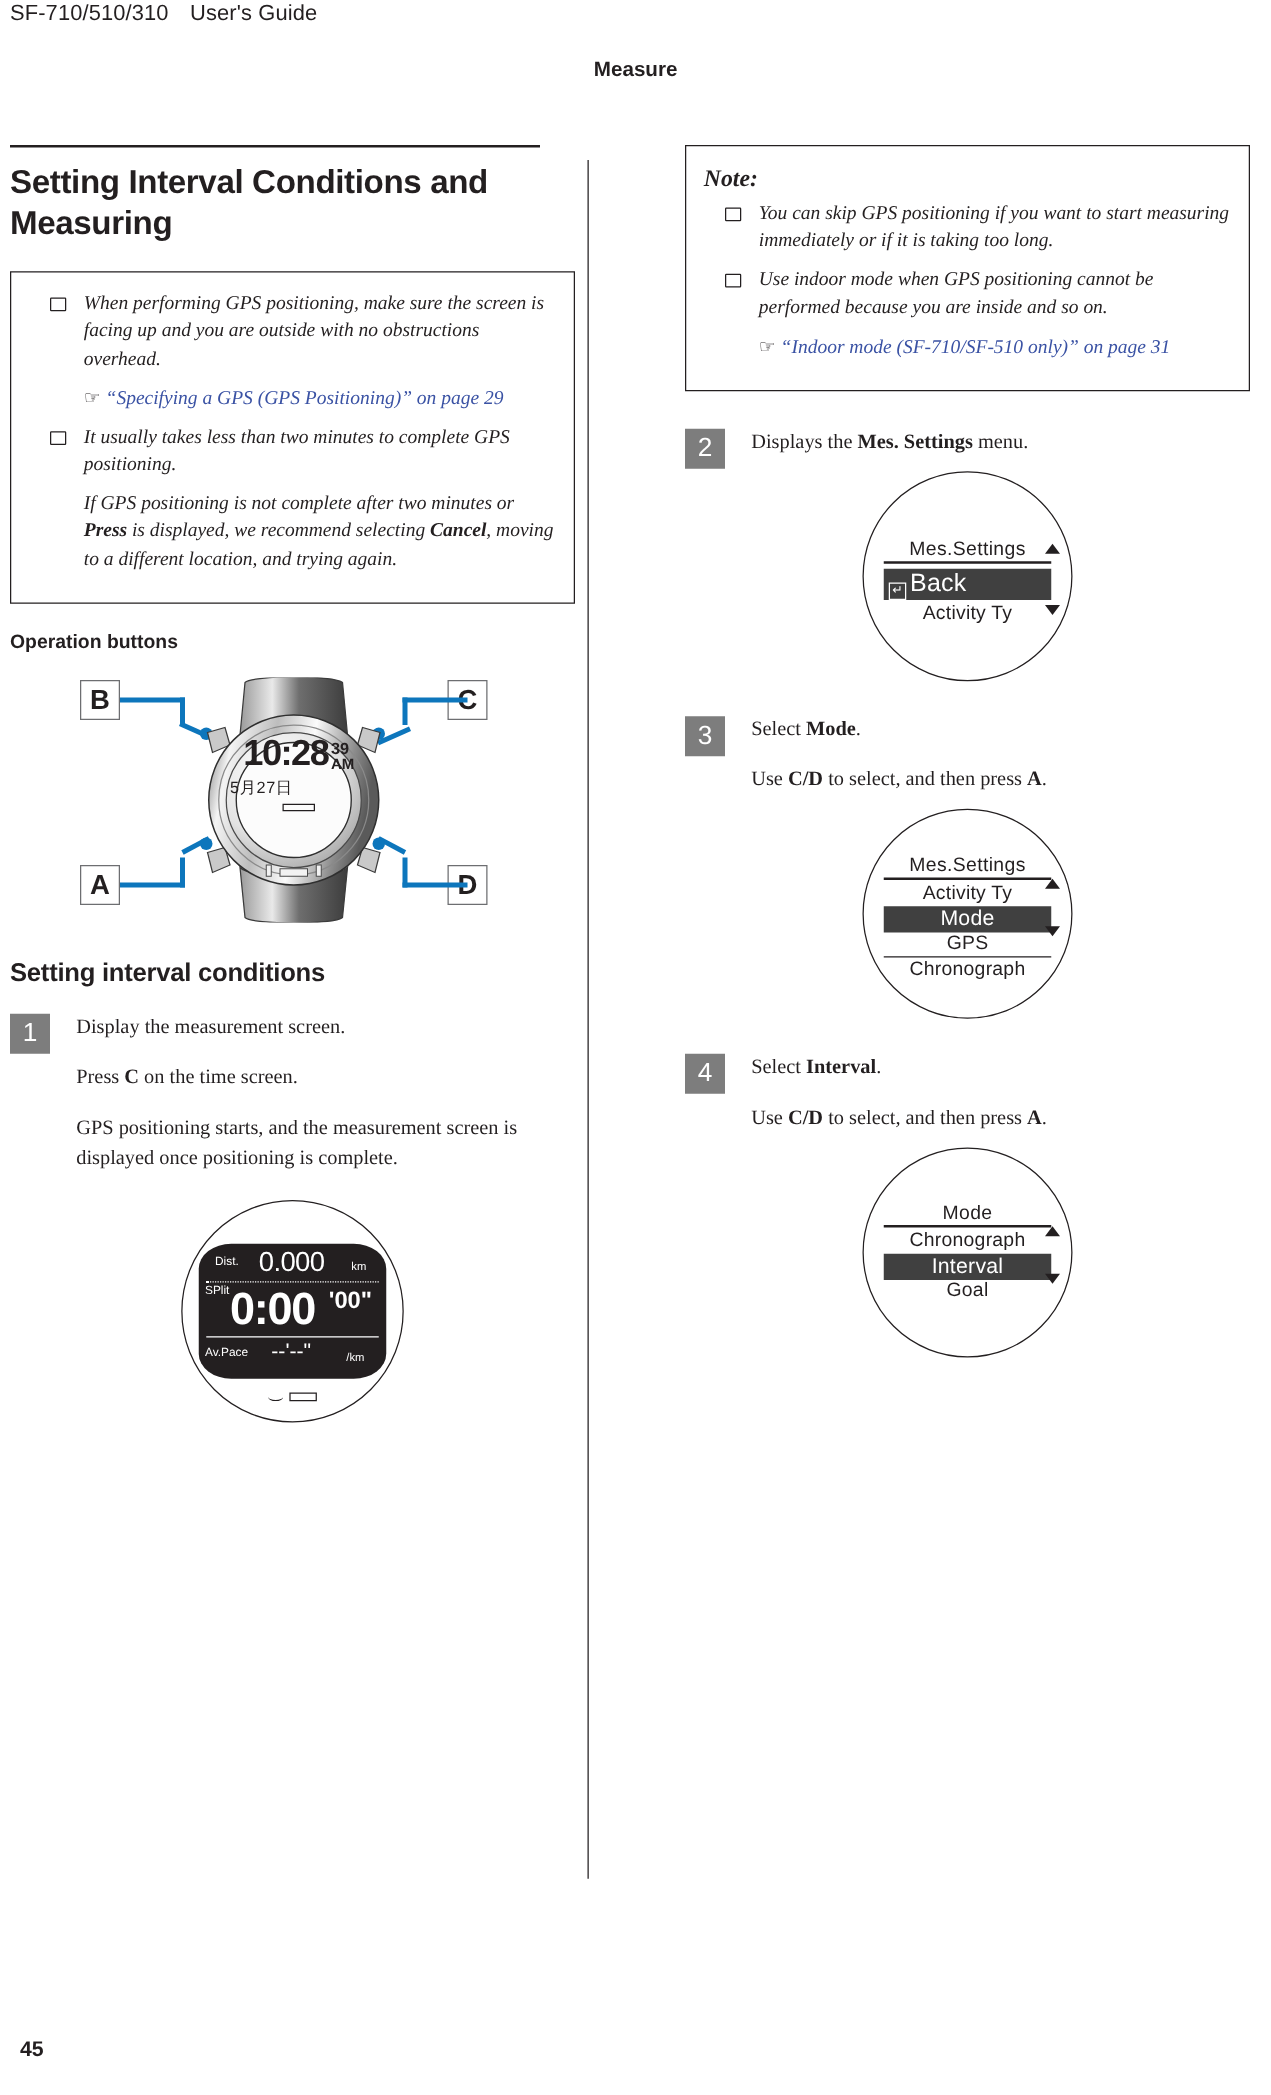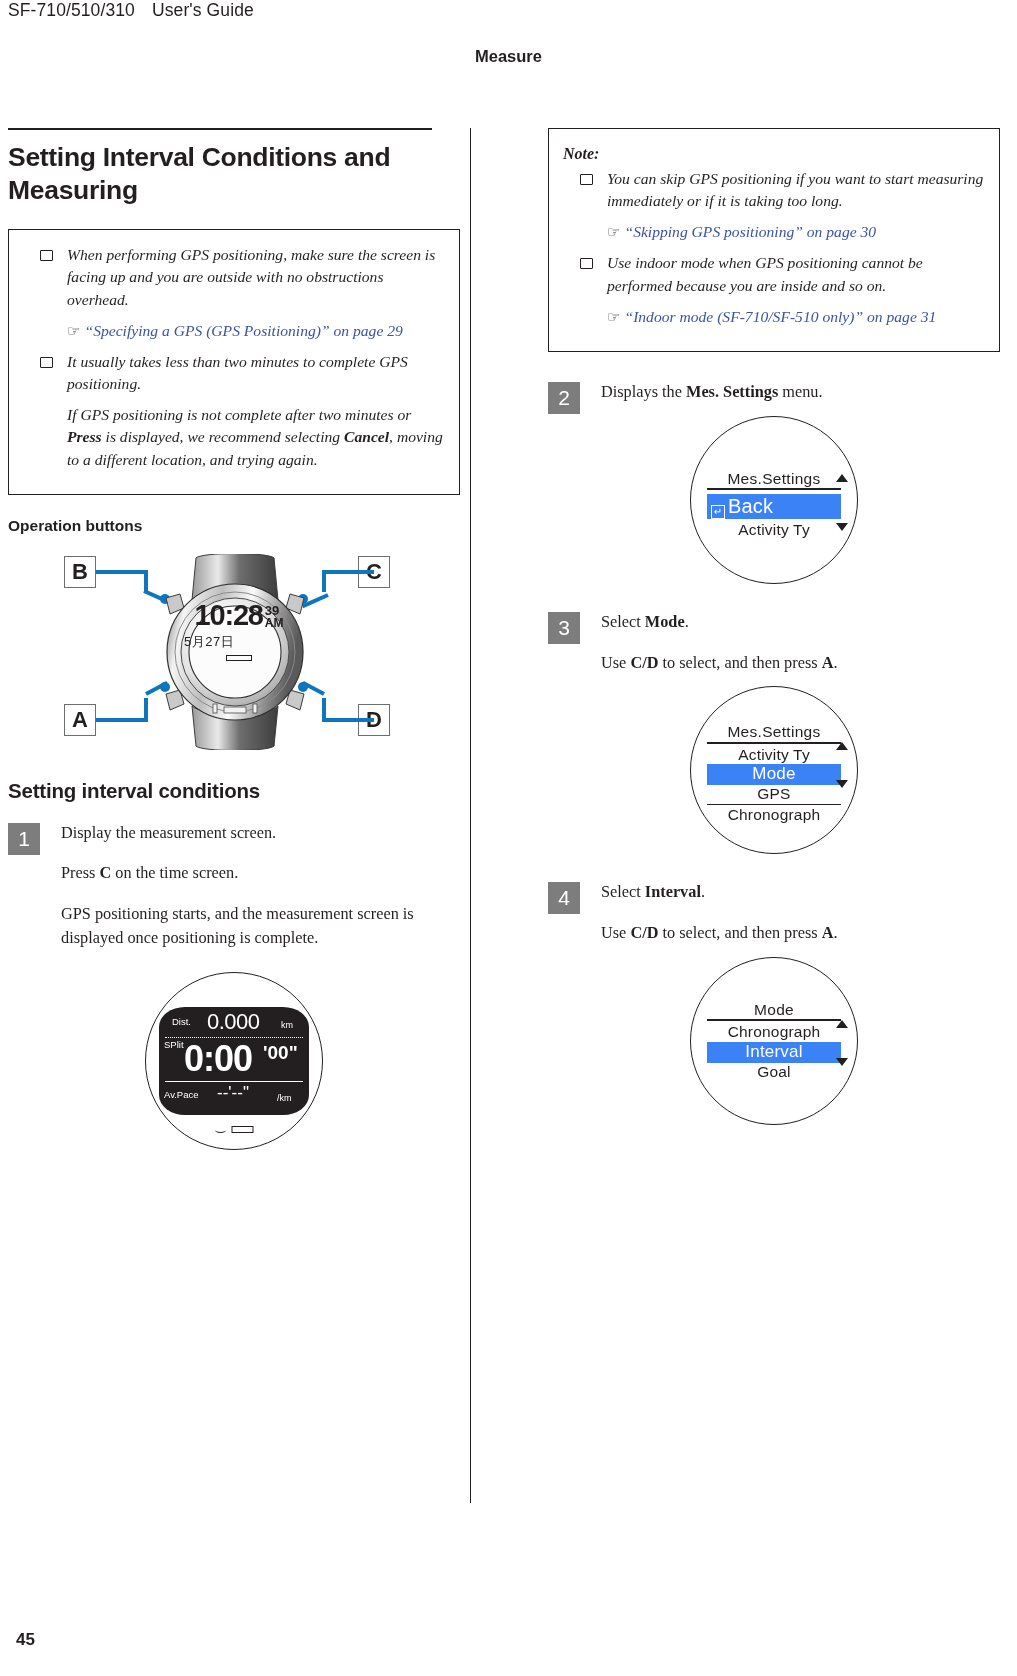--- a/index.html
+++ b/index.html
@@ -37,21 +37,21 @@
 
   
   .col-rule {
     position: absolute;
     left: 470px; top: 128px;
     width: 1px; height: 1375px;
     background: #231f20;
   }
   .col {
     position: absolute;
-    top: 128px;
+    top: 116px;
     width: 452px;
   }
   .col-left  { left: 8px;  }
   .col-right { left: 548px; }
 
   
   .h1-rule {
     border-top: 2.4px solid #231f20;
     margin: 0 0 11px 0;
     width: 424px;
@@ -86,21 +86,21 @@
     border: 1.2px solid #231f20;
     padding: 14px 14px 14px 14px;
     margin: 0 0 22px 0;
     font-style: italic;
     font-size: 15.6px;
     line-height: 1.42;
   }
   .admon-title {
     font-weight: bold;
     font-style: italic;
-    font-size: 16px;
+    font-size: 19px;
     margin: 0 0 2px 0;
     display: inline-block;
     vertical-align: middle;
   }
   .imp-icon {
     display: inline-block;
     width: 22px; height: 22px;
     background: #7b7b7b;
     border-radius: 4px;
     position: relative;
@@ -213,21 +213,21 @@
   .lcd-row {
     font-size: 15.5px;
     text-align: center;
     line-height: 1.22;
     position: relative;
     letter-spacing: .2px;
     white-space: nowrap;
     overflow: hidden;
   }
   .lcd-row.sel {
-    background: #3b82f6;
+    background: #404040;
     color: #ffffff;
     font-size: 17px;
     font-weight: normal;
   }
   .lcd-row.big { font-size: 20px; }
   .scroll-up, .scroll-dn {
     position: absolute;
     right: -7px;
     width: 0; height: 0;
     border-left: 6px solid transparent;
@@ -440,21 +440,20 @@
 
 </div>
 
 <div class="col col-right">
 
   <div class="admon">
     <div class="admon-title">Note:</div>
     <ul class="bullets">
       <li>
         <span>You can skip GPS positioning if you want to start measuring immediately or if it is taking too long.</span>
-        <div class="xref"><span class="hand">☞</span><span>“Skipping GPS positioning” on page 30</span></div>
       </li>
       <li>
         <span>Use indoor mode when GPS positioning cannot be performed because you are inside and so on.</span>
         <div class="xref"><span class="hand">☞</span><span>“Indoor mode (SF-710/SF-510 only)” on page 31</span></div>
       </li>
     </ul>
   </div>
 
   <div class="step" style="margin-top:28px;">
     <div class="step-num">2</div>

